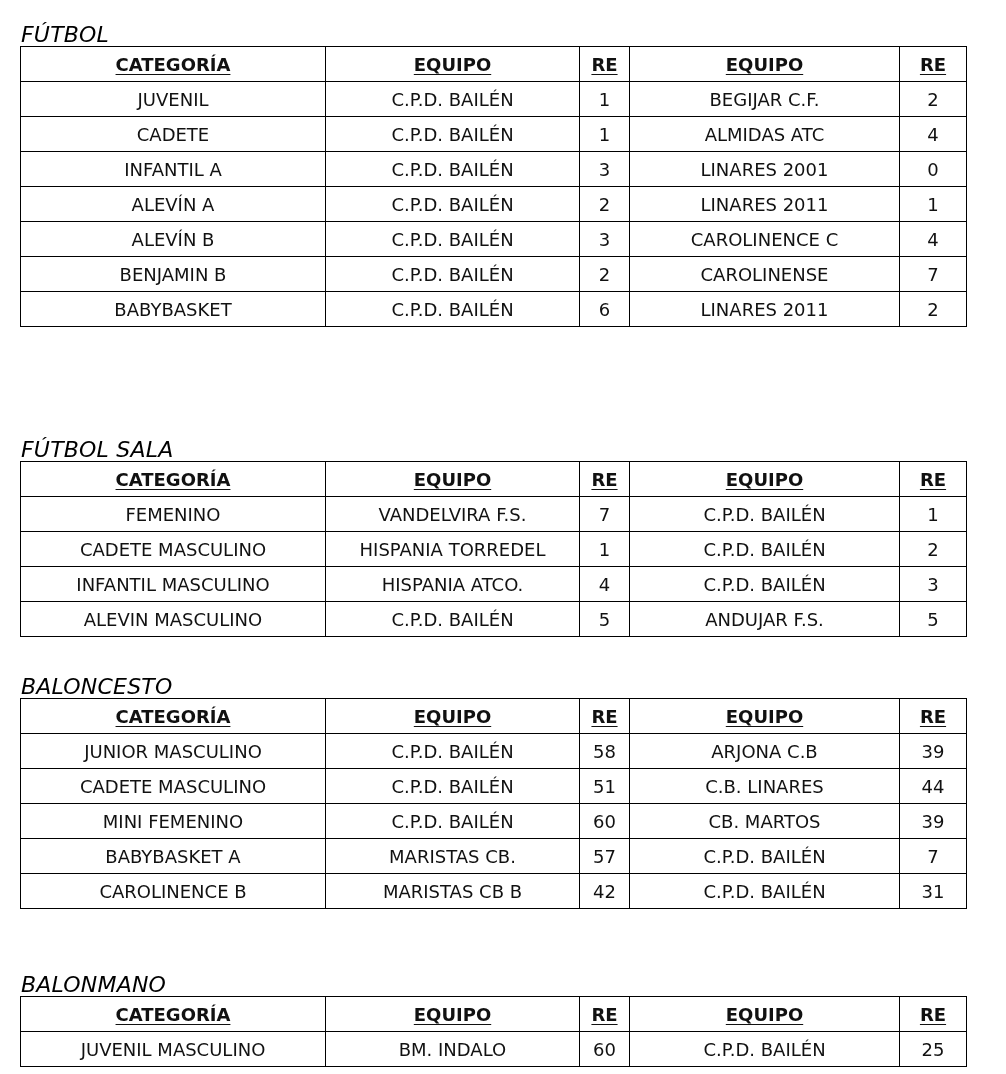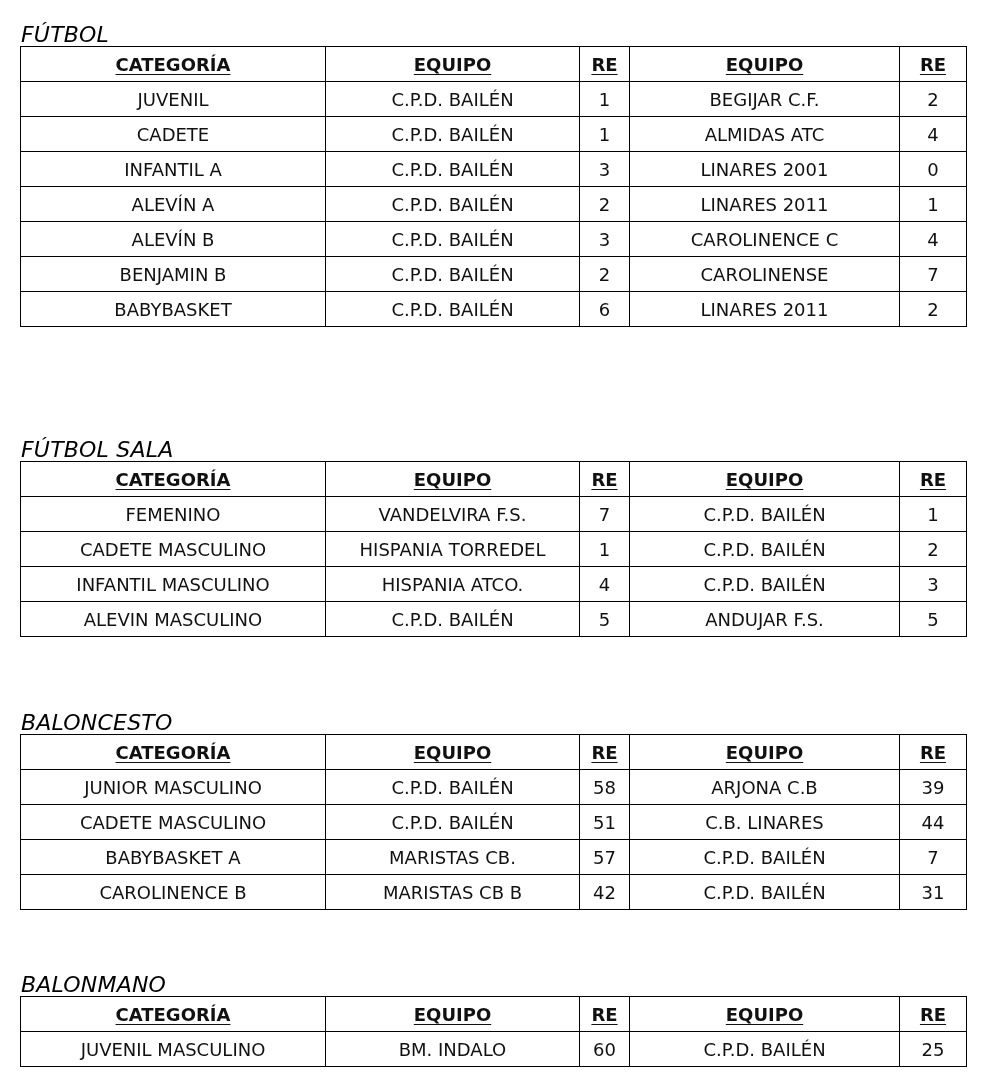--- a/index.html
+++ b/index.html
@@ -186,21 +186,21 @@
         <td>ALEVIN MASCULINO</td>
         <td>C.P.D. BAILÉN</td>
         <td>5</td>
         <td>ANDUJAR F.S.</td>
         <td>5</td>
       </tr>
     </tbody>
   </table>
 </div>
 
-<div class="section" style="top:700px;">
+<div class="section" style="top:664px;">
   <div class="section-title">BALONCESTO</div>
   <table class="results">
     <colgroup>
         <col class="c-cat">
         <col class="c-team1">
         <col class="c-re1">
         <col class="c-team2">
         <col class="c-re2">
       </colgroup>
     <thead>
@@ -221,20 +221,27 @@
         <td>39</td>
       </tr>
       <tr>
         <td>CADETE MASCULINO</td>
         <td>C.P.D. BAILÉN</td>
         <td>51</td>
         <td>C.B. LINARES</td>
         <td>44</td>
       </tr>
       <tr>
+        <td>MINI FEMENINO</td>
+        <td>C.P.D. BAILÉN</td>
+        <td>60</td>
+        <td>CB. MARTOS</td>
+        <td>39</td>
+      </tr>
+      <tr>
         <td>BABYBASKET A</td>
         <td>MARISTAS CB.</td>
         <td>57</td>
         <td>C.P.D. BAILÉN</td>
         <td>7</td>
       </tr>
       <tr>
         <td>CAROLINENCE B</td>
         <td>MARISTAS CB B</td>
         <td>42</td>

